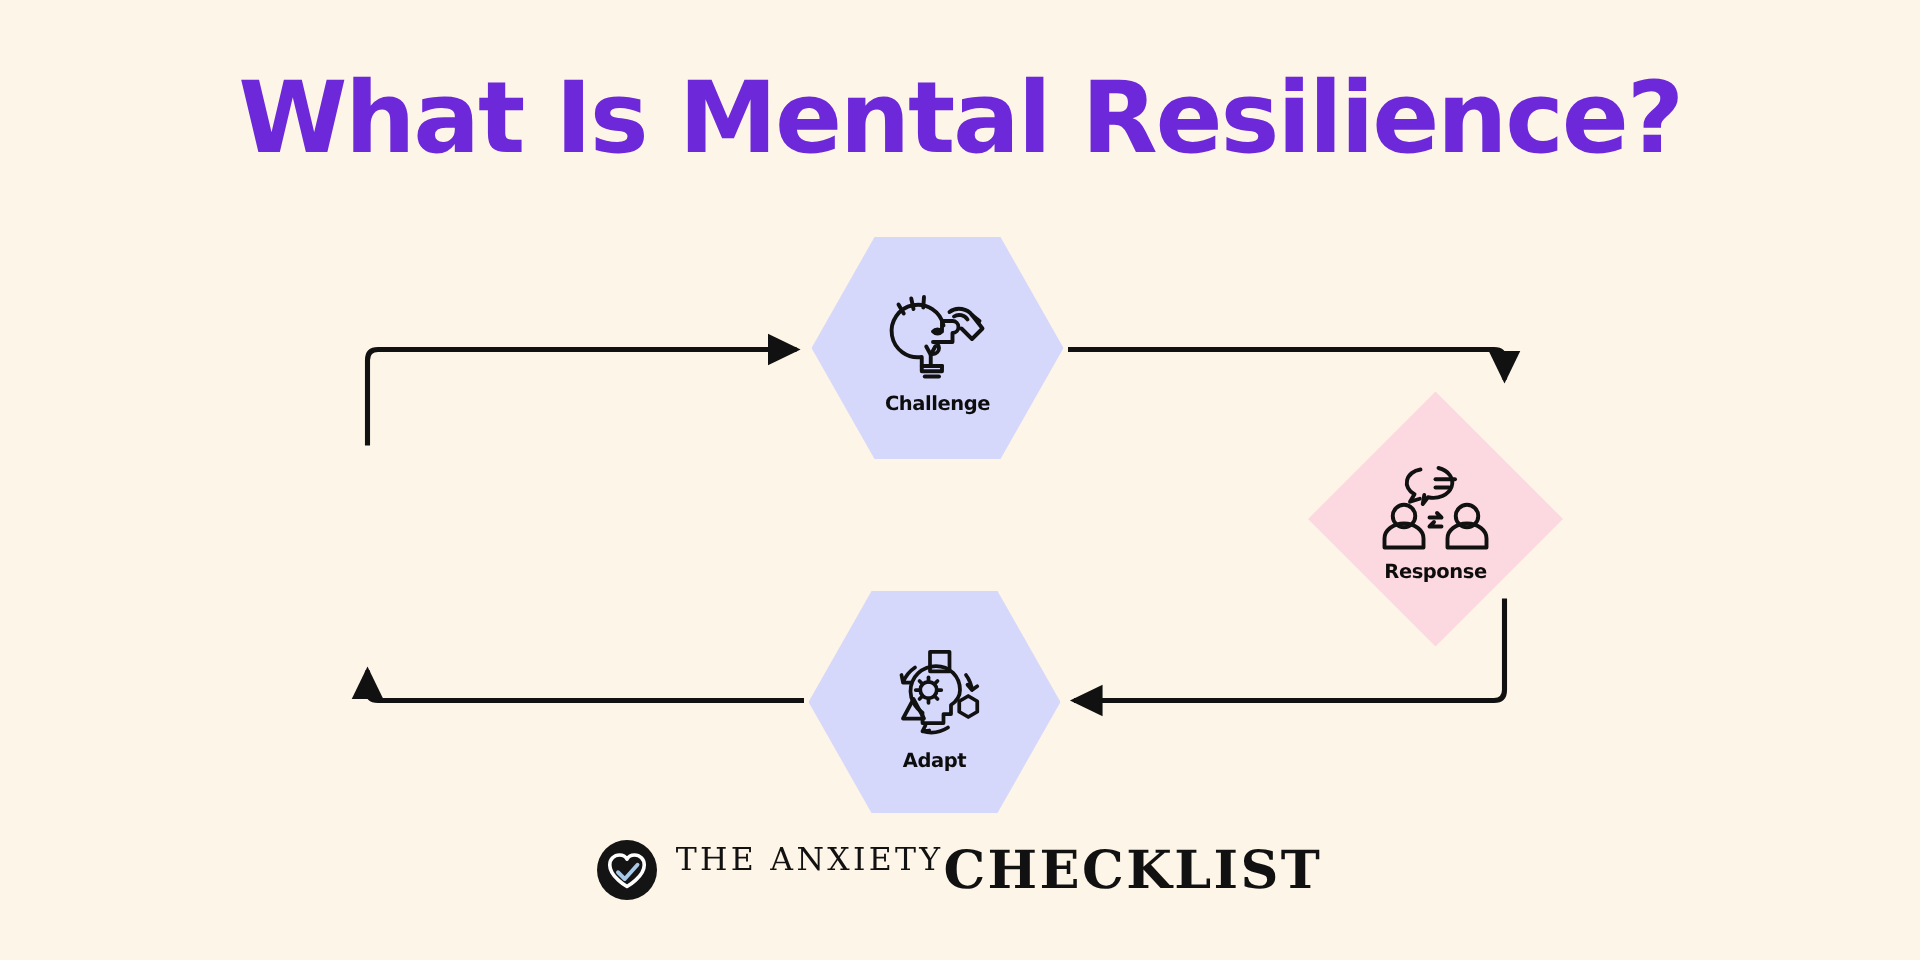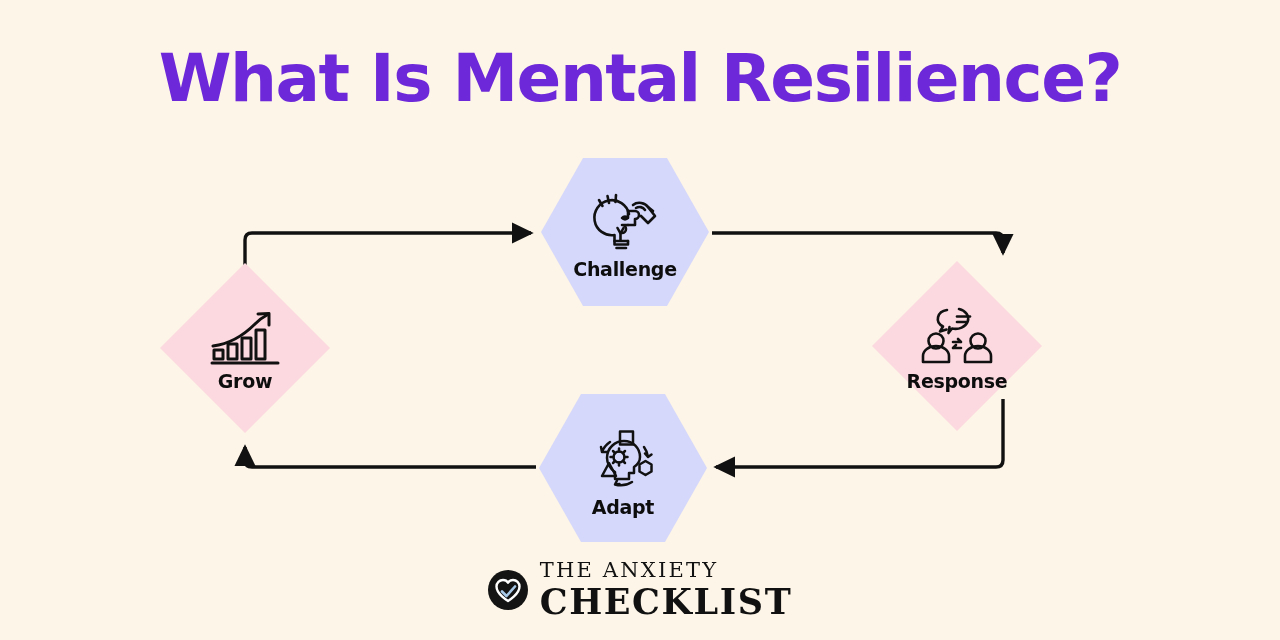--- a/index.html
+++ b/index.html
@@ -73,21 +73,21 @@
     height: 100%;
   }
 
   .node-icon {
     display: block;
     margin-bottom: 6px;
   }
 
   .node-label {
     font-family: "DejaVu Sans", "Liberation Sans", sans-serif;
-    font-size: 19px;
+    font-size: 13px;
     font-weight: bold;
     color: #0d0d0d;
     letter-spacing: -0.3px;
     line-height: 1;
     white-space: nowrap;
   }
 
   
   #node-challenge {
     left: 541px;
@@ -131,21 +131,21 @@
     align-items: center;
     justify-content: center;
     gap: 12px;
   }
   .logo-mark {
     display: block;
     flex: 0 0 auto;
   }
   .logo-text {
     display: flex;
-    flex-direction: column;
+    flex-direction: row;
     justify-content: center;
     line-height: 1;
   }
   .logo-line1 {
     font-family: "DejaVu Serif", "Liberation Serif", serif;
     font-size: 21px;
     font-weight: normal;
     letter-spacing: 2.2px;
     color: #111111;
     margin-bottom: 3px;
@@ -273,43 +273,20 @@
 
           <path d="M14,22 A21,21 0 0 1 22,12 M14,22 L13,17 M14,22 L19,22"></path>
           <path d="M56,17 A21,21 0 0 1 60,27 M60,27 L57,23.5 M60,27 L63.5,24.5"></path>
           <path d="M27,54.5 A21,21 0 0 0 44,52 M27,54.5 L31.5,54 M27,54.5 L29,50.5"></path>
         </g>
       </svg>
       <div class="node-label">Adapt</div>
     </div>
   </div>
 
-  <div class="node" id="node-grow">
-    <svg class="shape" width="170" height="170" viewBox="0 0 170 170">
-      <polygon points="85,0 170,85 85,170 0,85" fill="#FCD9E0"></polygon>
-    </svg>
-    <div class="node-inner">
-      <svg class="node-icon" width="72" height="56" viewBox="0 0 72 56">
-        <g fill="none" stroke="#111111" stroke-width="3" stroke-linecap="round" stroke-linejoin="round">
-
-          <rect x="5" y="40" width="9" height="9"></rect>
-          <rect x="19" y="34" width="9" height="15"></rect>
-          <rect x="33" y="28" width="9" height="21"></rect>
-          <rect x="47" y="20" width="9" height="29"></rect>
-
-          <line x1="3" y1="53" x2="69" y2="53"></line>
-
-          <path d="M4,36 C20,34 34,26 46,14 C50,10 54,7 58,5"></path>
-
-          <path d="M49,4 L60,3.5 L60,15"></path>
-        </g>
-      </svg>
-      <div class="node-label">Grow</div>
-    </div>
-  </div>
 
   <div class="footer-logo">
     <svg class="logo-mark" width="40" height="40" viewBox="0 0 40 40">
       <circle cx="20" cy="20" r="20" fill="#141414"></circle>
       <path d="M20,31 C20,31 8.5,24.4 8.5,16.6 C8.5,12.8 11.4,10 15,10 C17.2,10 19.1,11.1 20,12.8 C20.9,11.1 22.8,10 25,10 C28.6,10 31.5,12.8 31.5,16.6 C31.5,24.4 20,31 20,31 Z" fill="#141414" stroke="#FFFFFF" stroke-width="2.4" stroke-linejoin="round"></path>
       <path d="M14,21.5 L18.5,26 L27,16.5" fill="none" stroke="#A8C8E8" stroke-width="2.6" stroke-linecap="round" stroke-linejoin="round"></path>
     </svg>
     <div class="logo-text">
       <div class="logo-line1">THE ANXIETY</div>
       <div class="logo-line2">CHECKLIST</div>

